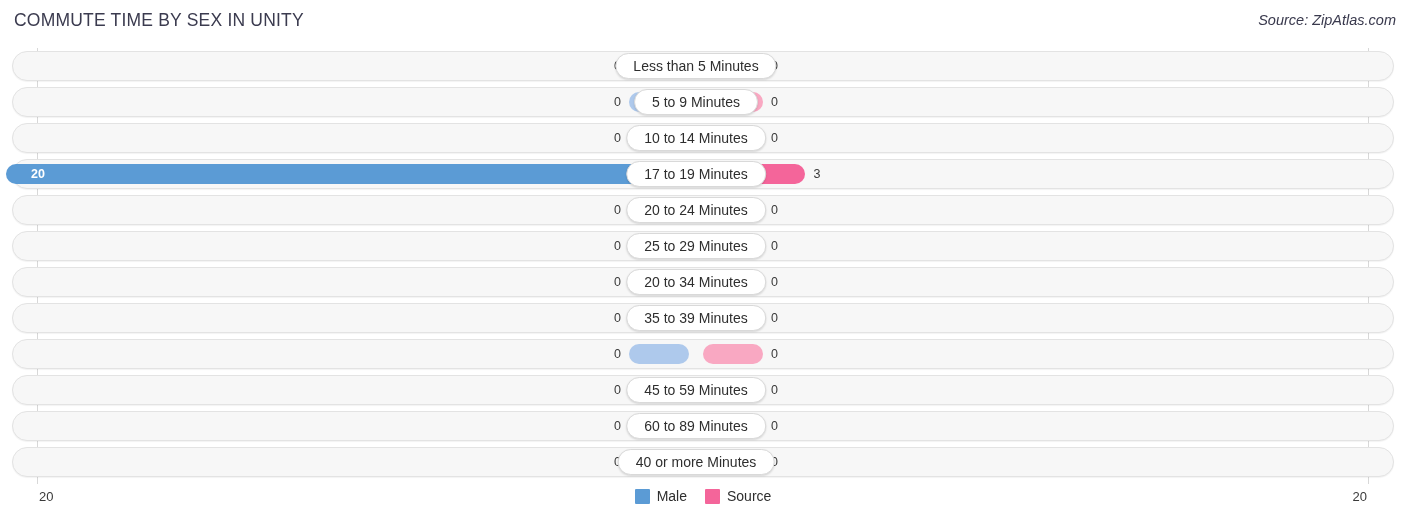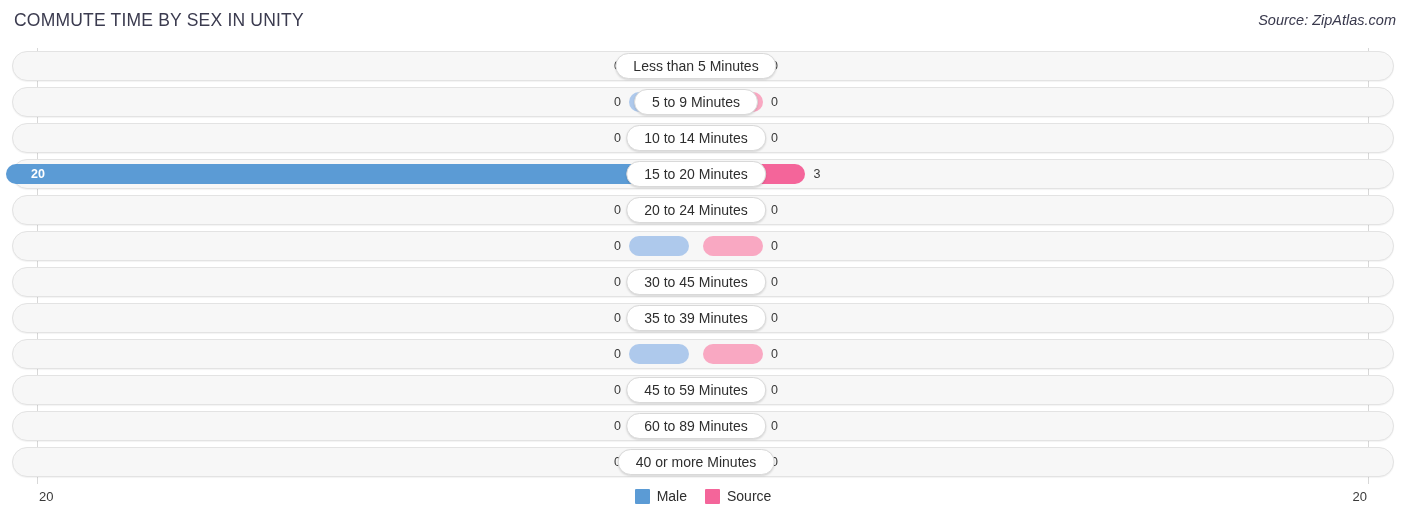--- a/index.html
+++ b/index.html
@@ -216,44 +216,45 @@
         <div class="value male" style="right: 771px;">0</div>
         <div class="value female" style="left: 771px;">0</div>
         <div class="pill">10 to 14 Minutes</div>
       </div>
       <div class="row active">
         <div class="track"></div>
         <div class="bar male" style="width: 683px;"></div>
         <div class="bar female" style="width: 102.45px;"></div>
         <div class="value male" style="left: 31px;">20</div>
         <div class="value female" style="left: 813.45px;">3</div>
-        <div class="pill">15 to 20 Minutes</div>
+        <div class="pill">17 to 19 Minutes</div>
       </div>
       <div class="row">
         <div class="track"></div>
         <div class="bar male" style="width: 60px;"></div>
         <div class="bar female" style="width: 60px;"></div>
         <div class="value male" style="right: 771px;">0</div>
         <div class="value female" style="left: 771px;">0</div>
         <div class="pill">20 to 24 Minutes</div>
       </div>
       <div class="row">
         <div class="track"></div>
         <div class="bar male" style="width: 60px;"></div>
         <div class="bar female" style="width: 60px;"></div>
         <div class="value male" style="right: 771px;">0</div>
         <div class="value female" style="left: 771px;">0</div>
-      </div>
-      <div class="row">
-        <div class="track"></div>
-        <div class="bar male" style="width: 60px;"></div>
-        <div class="bar female" style="width: 60px;"></div>
-        <div class="value male" style="right: 771px;">0</div>
-        <div class="value female" style="left: 771px;">0</div>
-        <div class="pill">30 to 45 Minutes</div>
+        <div class="pill">25 to 29 Minutes</div>
+      </div>
+      <div class="row">
+        <div class="track"></div>
+        <div class="bar male" style="width: 60px;"></div>
+        <div class="bar female" style="width: 60px;"></div>
+        <div class="value male" style="right: 771px;">0</div>
+        <div class="value female" style="left: 771px;">0</div>
+        <div class="pill">20 to 34 Minutes</div>
       </div>
       <div class="row">
         <div class="track"></div>
         <div class="bar male" style="width: 60px;"></div>
         <div class="bar female" style="width: 60px;"></div>
         <div class="value male" style="right: 771px;">0</div>
         <div class="value female" style="left: 771px;">0</div>
         <div class="pill">35 to 39 Minutes</div>
       </div>
       <div class="row">

